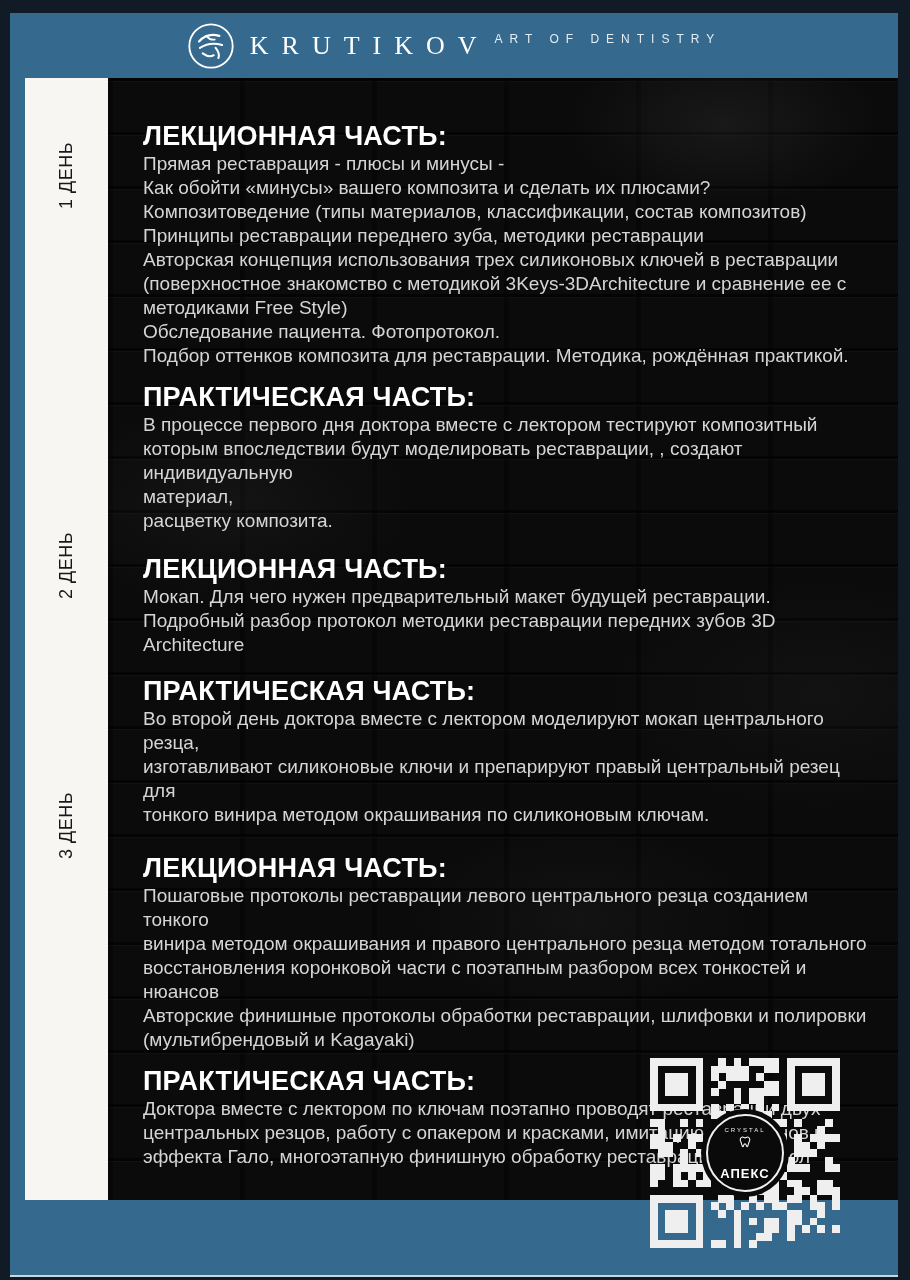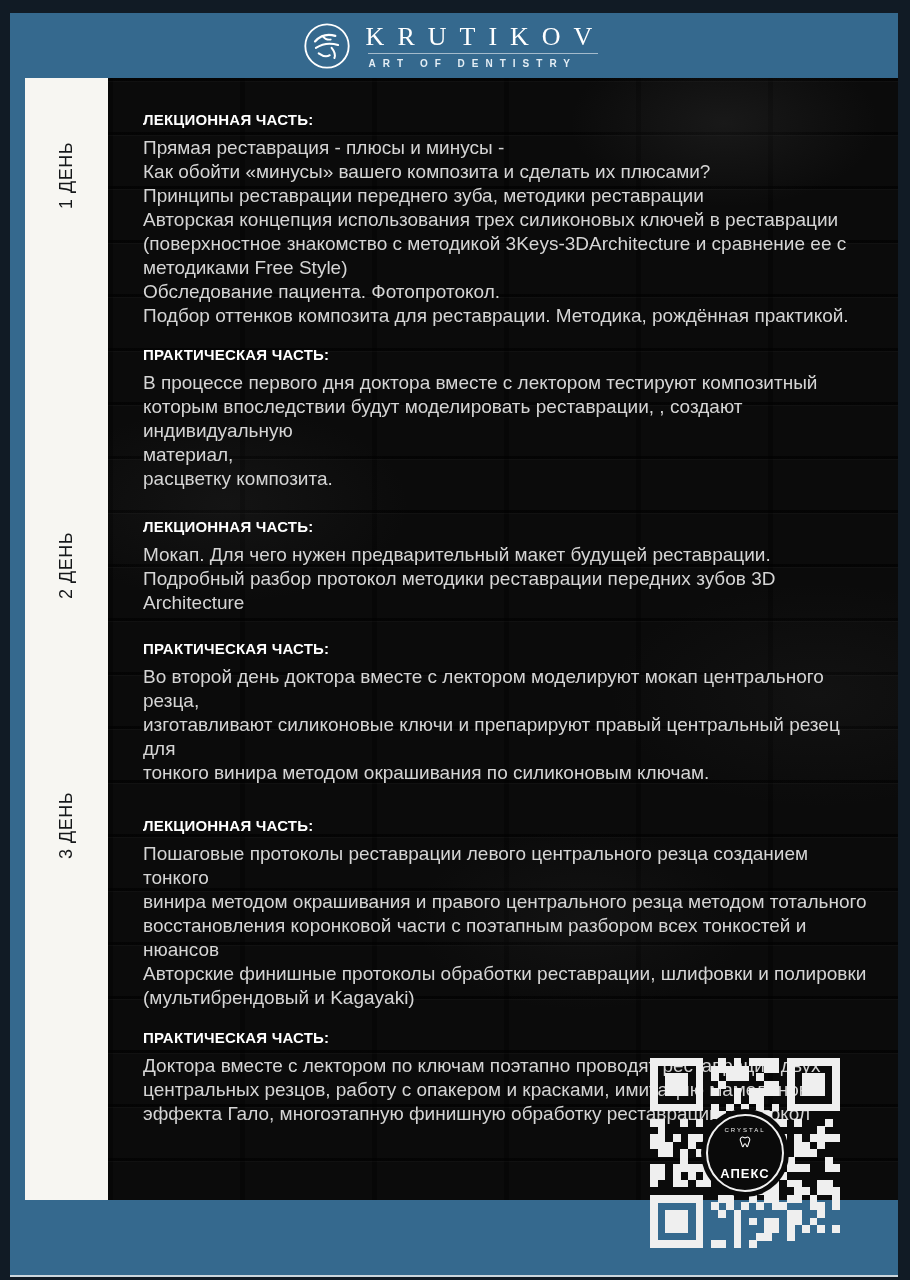--- a/index.html
+++ b/index.html
@@ -13,31 +13,30 @@
     background:var(--frame-blue,#35698e);
     border-bottom:2px solid var(--bottom-line,#ccd6dd);
     box-sizing:border-box;
   }
   
   .header{
     position:absolute;left:0;top:0;right:0;height:65px;
     display:flex;align-items:center;justify-content:center;gap:15px;
   }
   .logo-icon{width:48px;height:48px;flex:0 0 auto;}
-  .brand{display:flex;flex-direction:column;}
+  .brand{display:flex;flex-direction:row;}
   .brand-title{
     font-family:"Liberation Serif","DejaVu Serif",serif;
     font-size:26px;line-height:28px;color:#ffffff;
     letter-spacing:13px;white-space:nowrap;
   }
   .brand-rule{height:1px;background:rgba(255,255,255,.55);margin:2px 0 4px 2px;width:96%;}
   .brand-sub{
-    font-size:10px;color:#e4eef5;letter-spacing:7px;white-space:nowrap;
+    font-size:12px;color:#e4eef5;letter-spacing:7px;white-space:nowrap;
     padding-left:3px;
-    font-weight:bold;
   }
   
   .sidebar{
     position:absolute;left:15px;top:65px;width:83px;height:1122px;
     background:var(--sidebar-bg,#f7f6f2);
   }
   .day-label{
     position:absolute;left:0;right:0;height:70px;
     display:flex;align-items:center;justify-content:center;
   }
@@ -52,21 +51,21 @@
     background-image:
       radial-gradient(220px 120px at 78% 4%, rgba(80,80,80,.20), transparent 70%),
       radial-gradient(260px 140px at 15% 38%, rgba(80,80,80,.13), transparent 70%),
       radial-gradient(240px 130px at 60% 75%, rgba(80,80,80,.11), transparent 70%),
       radial-gradient(300px 160px at 90% 55%, rgba(80,80,80,.10), transparent 70%),
       repeating-linear-gradient(180deg, rgba(0,0,0,.6) 0 3px, rgba(255,255,255,.025) 3px 4px, transparent 4px 54px),
       repeating-linear-gradient(90deg, rgba(0,0,0,.38) 0 5px, transparent 5px 132px);
   }
   .inner{padding:29px 26px 0 35px;}
   .sec h2{
-    margin:0 0 3px 0;font-size:15px;line-height:26px;font-weight:bold;
+    margin:16px 0 3px 0;font-size:27px;line-height:26px;font-weight:bold;
     color:var(--heading-text,#ffffff);letter-spacing:.2px;
   }
   .sec p{
     margin:0;font-size:19px;line-height:24px;
     color:var(--body-text,#d5d5d5);
   }
   
   .qr{position:absolute;left:640px;top:1045px;width:190px;height:190px;}
   .qr svg.modules{width:100%;height:100%;fill:var(--qr-module,#efefef);shape-rendering:crispEdges;}
   .qr-logo{
@@ -121,20 +120,21 @@
       </div>
     </aside>
 
   <main class="content">
     <div class="inner">
       <div id="sections">
           <section class="sec" style="margin-top: 0px;">
             <h2>ЛЕКЦИОННАЯ ЧАСТЬ:</h2>
             <p>Прямая реставрация - плюсы и минусы -</p>
             <p>Как обойти «минусы» вашего композита и сделать их плюсами?</p>
+            <p>Композитоведение (типы материалов, классификации, состав композитов)</p>
             <p>Принципы реставрации переднего зуба, методики реставрации</p>
             <p>Авторская концепция использования трех силиконовых ключей в реставрации</p>
             <p>(поверхностное знакомство с методикой 3Keys-3DArchitecture и сравнение ее с</p>
             <p>методиками Free Style)</p>
             <p>Обследование пациента. Фотопротокол.</p>
             <p>Подбор оттенков композита для реставрации. Методика, рождённая практикой.</p>
           </section>
           <section class="sec" style="margin-top: 14px;">
             <h2>ПРАКТИЧЕСКАЯ ЧАСТЬ:</h2>
             <p>В процессе первого дня доктора вместе с лектором тестируют композитный</p>

